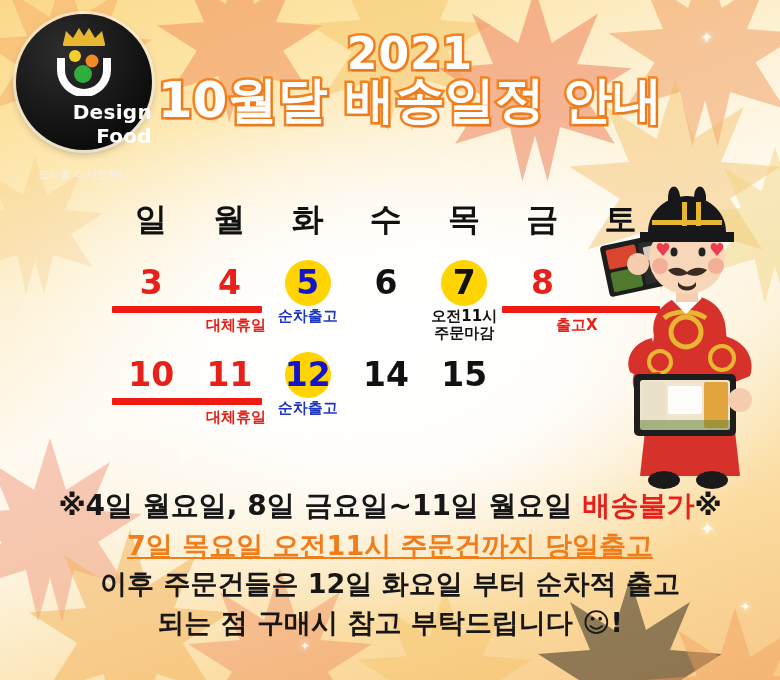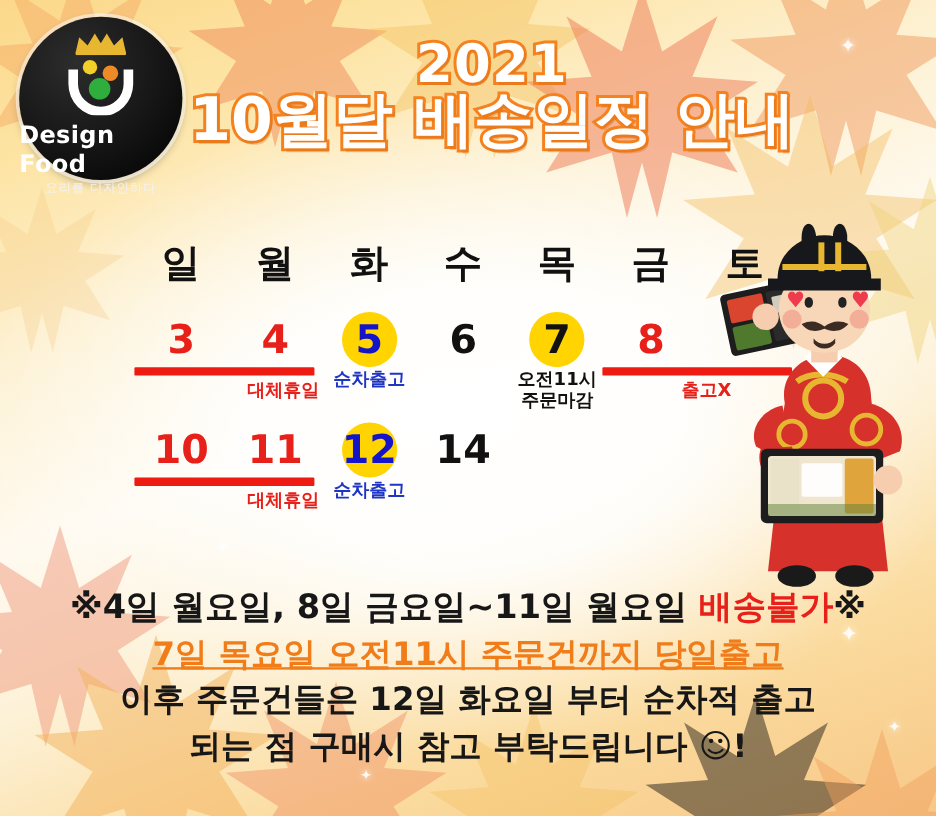--- a/index.html
+++ b/index.html
@@ -45,36 +45,37 @@
     height: 136px;
     border-radius: 50%;
     background: radial-gradient(circle at 35% 28%, #2d2d2d 0%, #151515 55%, #000 100%);
     box-shadow: 0 0 0 3px rgba(255,255,255,.55), 0 3px 8px rgba(0,0,0,.3);
     display: flex;
     flex-direction: column;
     align-items: center;
     justify-content: flex-start;
     padding-top: 12px;
     box-sizing: border-box;
+    text-align: right;
   }
   #logo .crown { width: 46px; height: 20px; }
   #logo .mark  { width: 74px; height: 48px; margin-top: 2px; position: relative; }
   #logo .brand {
     color: #fff;
     font-size: 20px;
     font-weight: bold;
     letter-spacing: .3px;
     margin-top: 4px;
     font-family: "DejaVu Sans", "Liberation Sans", sans-serif;
   }
   #logo .tagline {
     color: #f2f2f2;
     font-size: 10.5px;
     letter-spacing: .6px;
-    margin-top: 2px;
+    margin-top: 20px;
   }
 
   
   #title-block {
     position: absolute;
     left: 150px;
     top: 32px;
     width: 520px;
     text-align: center;
     line-height: 1.02;
@@ -336,36 +337,39 @@
         <span class="day-num red">8</span>
       </div>
       <div class="day-cell">
         <span class="day-num red">9</span>
       </div>
 
       <div class="span-bar" style="left:0px; width:150px; top:42px;"></div>
       <div class="span-label" style="left:78px; top:52px;">대체휴일</div>
 
       <div class="span-bar" style="left:390px; width:158px; top:42px;"></div>
-      <div class="span-label" style="left:440px; top:52px;">출고X</div>
+      <div class="span-label" style="left:428px; top:52px;">출고X</div>
     </div>
 
     <div class="week" style="margin-top:8px;">
       <div class="day-cell">
         <span class="day-num red">10</span>
       </div>
       <div class="day-cell">
         <span class="day-num red">11</span>
       </div>
       <div class="day-cell">
         <span class="day-num circled">12</span>
         <div class="note blue">순차출고</div>
       </div>
       <div class="day-cell">
         <span class="day-num black">14</span>
+      </div>
+      <div class="day-cell">
+        <span class="day-num black">15</span>
       </div>
 
       <div class="span-bar" style="left:0px; width:150px; top:42px;"></div>
       <div class="span-label" style="left:78px; top:52px;">대체휴일</div>
     </div>
   </div>
 
   <div id="king">
     <svg viewBox="0 0 190 306">
 

